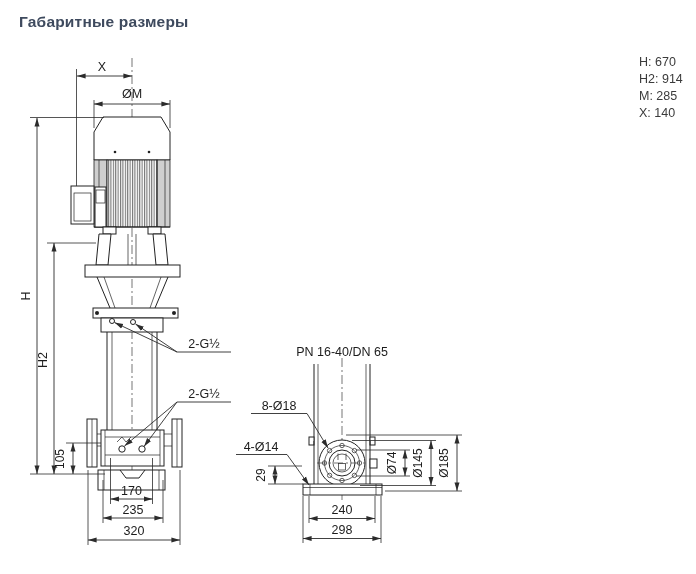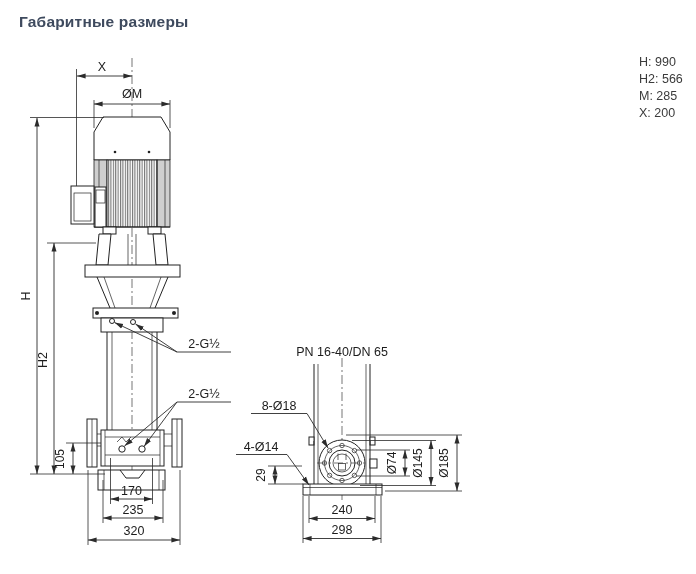--- a/index.html
+++ b/index.html
@@ -19,24 +19,24 @@
   .dimtxt2{font-size:12.5px;fill:#1c1c1c;}
 </style>
 </head>
 <body>
 
 <div class="page">
 
   <div class="title">Габаритные размеры</div>
 
   <div class="legend">
-    <div>H: 990</div>
-    <div>H2: 566</div>
+    <div>H: 670</div>
+    <div>H2: 914</div>
     <div>M: 285</div>
-    <div>X: 200</div>
+    <div>X: 140</div>
   </div>
 
   <svg class="drawing" width="696" height="574" viewBox="0 0 696 574">
     <defs>
       <marker id="ah" markerWidth="9" markerHeight="7" refX="8.6" refY="3.5" orient="auto-start-reverse" markerUnits="userSpaceOnUse">
         <path d="M0,1 L8.6,3.5 L0,6 z" fill="#2b2b2b"></path>
       </marker>
       <pattern id="fins" width="2.4" height="6" patternUnits="userSpaceOnUse">
         <rect width="2.4" height="6" fill="#ffffff"></rect>
         <line x1="0.6" y1="0" x2="0.6" y2="6" stroke="#2a2a2a" stroke-width="0.8"></line>

